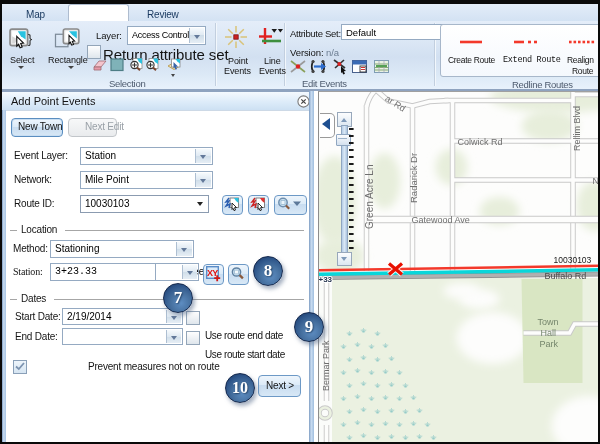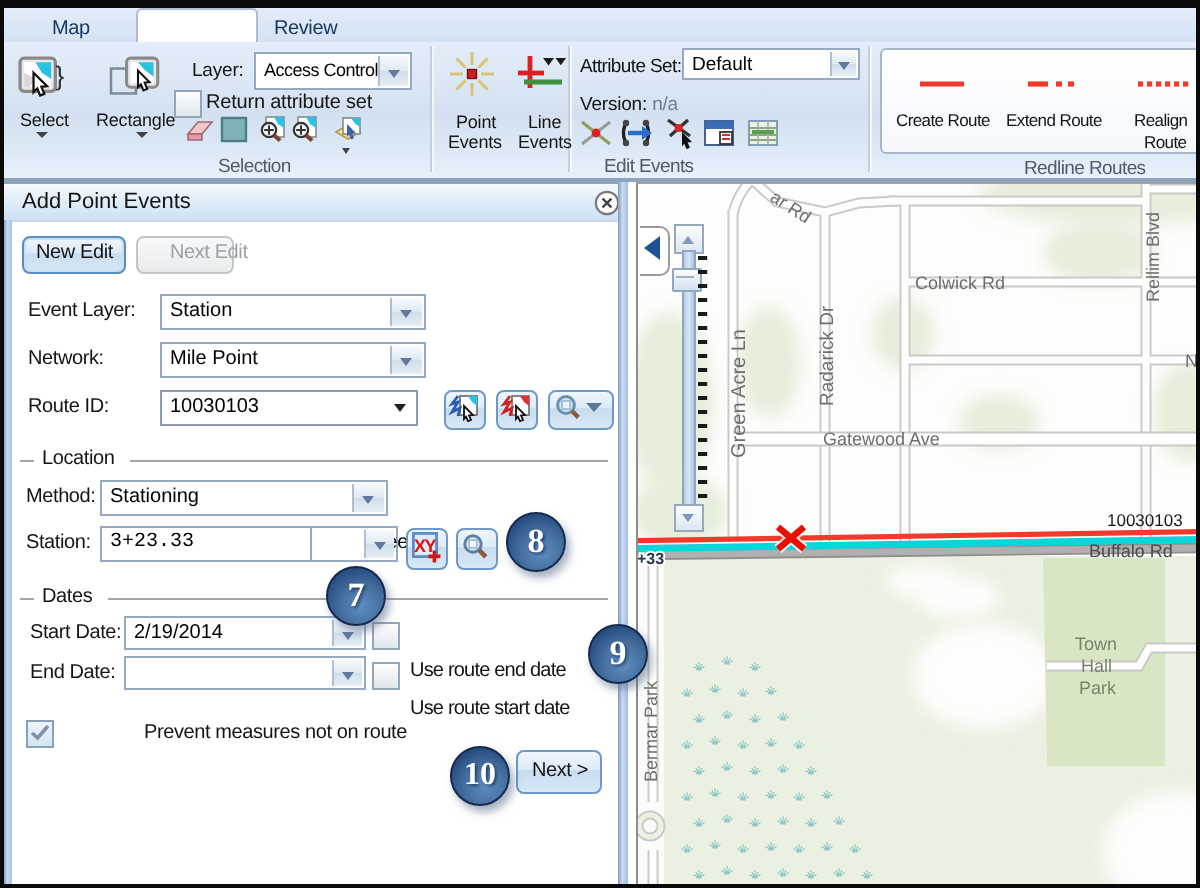--- a/index.html
+++ b/index.html
@@ -31,21 +31,21 @@
   .svgabs{position:absolute;}
 </style>
 </head>
 <body>
 
 <div class="abs" style="left:0;top:0;width:600px;height:21px;background:linear-gradient(#e7effa,#d3e2f3);"></div>
 <div class="abs" style="left:68px;top:4px;width:59px;height:17px;background:#fff;border:1px solid #aebccf;border-bottom:none;border-radius:3px 3px 0 0;"></div>
 <div class="abs" style="left:0;top:5px;width:600px;height:16px;font-size:10px;letter-spacing:-0.2px;color:#17375e;">
   <span class="abs" style="left:26px;top:4px;">Map</span>
   <span class="abs" style="left:89px;top:4px;margin-top:20px;">Edit</span>
-  <span class="abs" style="left:137px;top:4px;">Review</span>
+  <span class="abs" style="left:147px;top:4px;">Review</span>
 </div>
 
 <div class="abs" style="left:0;top:21px;width:600px;height:69px;
   background:linear-gradient(#e4edf9,#dbe7f5 30%,#d2e0f1 52%,#dce9f6 78%,#e9f2fc);"></div>
 <div class="abs" style="left:0;top:89px;width:600px;height:1.5px;background:#8fa3bf;"></div>
 
 <div class="abs" style="left:215px;top:23px;width:1px;height:63px;background:#c2cfdf;border-right:1px solid #f2f7fc;"></div>
 <div class="abs" style="left:284px;top:23px;width:1px;height:63px;background:#c2cfdf;border-right:1px solid #f2f7fc;"></div>
 <div class="abs" style="left:434px;top:23px;width:1px;height:63px;background:#c2cfdf;border-right:1px solid #f2f7fc;"></div>
 
@@ -74,21 +74,21 @@
 <div class="rlbl" style="left:48px;top:55px;">Rectangle</div>
 <div class="abs" style="left:68px;top:66px;border:3px solid transparent;border-top:3.5px solid #444;"></div>
 
 <div class="rlbl" style="left:96px;top:30px;font-size:9.5px;">Layer:</div>
 <div class="combo" style="left:127px;top:26px;width:77px;height:17px;">
   <span style="position:absolute;left:4px;top:3px;font-size:9px;letter-spacing:-0.25px;">Access Control</span>
   <span class="ddbtn"></span>
 </div>
 
 <span class="cb" style="left:87px;top:45px;"></span>
-<div class="rlbl" style="left:103px;top:46px;font-size:10px;">Return attribute set</div>
+<div class="rlbl" style="left:103px;top:46px;font-size:15px;">Return attribute set</div>
 
 <svg class="svgabs" style="left:93px;top:58px;" width="95" height="14" viewBox="0 0 95 14">
   <g>
       <path d="M1 9 L6 3 L13 3 L8 9 Z" fill="#f4c4cc" stroke="#a06a72" stroke-width="0.8"></path>
      <path d="M1 9 L8 9 L8 12 L1 12 Z" fill="#e89aa8" stroke="#a06a72" stroke-width="0.8"></path>
     </g>
   <rect x="18" y="1" width="12" height="11.5" fill="#7fb2b8" stroke="#4d7d85" stroke-width="1.2"></rect>
   <g>
       <rect x="40" y="0.5" width="9" height="10" fill="#fff" stroke="#888" stroke-width="0.8"></rect>
      <path d="M44 0.5 L49 0.5 L49 6 L46 4 Z" fill="#29c2e0"></path>
@@ -132,21 +132,21 @@
   <path d="M8 1 V17" stroke="#e02020" stroke-width="2.4"></path>
   <path d="M2 9.5 H15" stroke="#e02020" stroke-width="2.4"></path>
   <path d="M5 14 H24" stroke="#3e8f3e" stroke-width="2.6"></path>
   <path d="M14.5 2 l5.5 0 l-2.75 3.8 z" fill="#1a1a1a"></path>
   <path d="M20.8 2 l5.2 0 l-2.6 3.6 z" fill="#1a1a1a"></path>
 </svg>
 <div class="rlbl" style="left:264px;top:56px;">Line</div>
 <div class="rlbl" style="left:259px;top:65.5px;">Events</div>
 
 <div class="rlbl" style="left:290px;top:28px;font-size:9.5px;letter-spacing:-0.3px;">Attribute Set:</div>
-<div class="combo" style="left:341px;top:24px;width:87px;height:14px;">
+<div class="combo" style="left:341px;top:24px;width:87px;height:14px;padding-left:40px;">
   <span style="position:absolute;left:4px;top:2px;font-size:9.5px;">Default</span>
   <span class="ddbtn" style="width:12px;"></span>
 </div>
 <div class="rlbl" style="left:290px;top:47px;font-size:9.5px;">Version: <span style="color:#6c7d92;">n/a</span></div>
 
 <svg class="svgabs" style="left:290px;top:59px;" width="104" height="17" viewBox="0 0 104 17">
   <g>
       <path d="M1 2 L15 13" stroke="#8aa05a" stroke-width="1.6"></path>
      <path d="M15 2 L1 13" stroke="#9a9a9a" stroke-width="1.6"></path>
      <circle cx="8" cy="7.5" r="2.2" fill="#d22"></circle>
@@ -190,40 +190,40 @@
   <g fill="#f3392b">
     <rect x="129" y="16.7" width="2.6" height="2.6"></rect>
       <rect x="133.5" y="16.7" width="2.6" height="2.6"></rect>
     <rect x="138" y="16.7" width="2.6" height="2.6"></rect>
       <rect x="142.5" y="16.7" width="2.6" height="2.6"></rect>
     <rect x="147" y="16.7" width="2.6" height="2.6"></rect>
       <rect x="151.5" y="16.7" width="2.6" height="2.6"></rect>
   </g>
 </svg>
 <div class="rlbl" style="left:448px;top:55px;font-size:8.5px;letter-spacing:-0.3px;">Create Route</div>
-<div class="rlbl" style="left:503px;top:55px;font-size:8.5px;letter-spacing:-0.3px;">Extend Route</div>
+<div class="rlbl" style="left:503px;top:55px;font-size:8.5px;letter-spacing:-0.3px;font-family:Liberation Mono, monospace;">Extend Route</div>
 <div class="rlbl" style="left:567px;top:55px;font-size:8.5px;letter-spacing:-0.3px;">Realign</div>
 <div class="rlbl" style="left:572px;top:66px;font-size:8.5px;letter-spacing:-0.3px;">Route</div>
 
 <div class="abs" style="left:2px;top:91px;width:311px;height:351px;background:#fff;"></div>
 
 <div class="abs" style="left:2px;top:91px;width:311px;height:18.5px;background:linear-gradient(#f4f9fe,#dcebf9 55%,#cbdff2);border-top:1px solid #8fa3bf;"></div>
 <div class="lbl" style="left:11px;top:95px;font-size:11px;letter-spacing:0;">Add Point Events</div>
 <svg class="svgabs" style="left:297px;top:95px;" width="13" height="13" viewBox="0 0 13 13">
   <circle cx="6.5" cy="6.5" r="5.6" fill="#fdfdfd" stroke="#7a7a7a" stroke-width="1.1"></circle>
   <path d="M4.3 4.3 L8.7 8.7 M8.7 4.3 L4.3 8.7" stroke="#444" stroke-width="1.2"></path>
 </svg>
 
 <div class="abs" style="left:2px;top:109.5px;width:4px;height:332.5px;background:linear-gradient(90deg,#7d9cc2,#c5d9ef 40%,#a9c5e4);"></div>
 <div class="abs" style="left:309px;top:91px;width:4.5px;height:351px;background:linear-gradient(90deg,#7d9cc2,#c9dcf1 45%,#9fbede);"></div>
 
 <div class="abs" style="left:6px;top:109.5px;width:303px;height:1px;background:#cdd9e6;"></div>
 
 <div class="btnb" style="left:11px;top:118px;width:50px;height:17px;border-color:#5b8ec0;box-shadow:inset 0 0 0 1px #c8def2;"></div>
-<div class="lbl" style="left:18px;top:121px;">New Edit</div>
+<div class="lbl" style="left:18px;top:121px;">New Town</div>
 <div class="abs" style="left:68px;top:118px;width:47px;height:17px;border:1px solid #c2c6ca;border-radius:4px;background:linear-gradient(#f7f8f9,#e9ebed);"></div>
 <div class="lbl" style="left:75px;top:121px;color:#9aa1a8;padding-left:10px;">Next Edit</div>
 
 <div class="lbl" style="left:14px;top:150px;">Event Layer:</div>
 <div class="combo" style="left:80px;top:147px;width:131px;height:16px;">
   <span style="position:absolute;left:4px;top:2px;font-size:10px;">Station</span>
   <span class="ddbtn" style="width:15px;"></span>
 </div>
 
 <div class="lbl" style="left:14px;top:174px;">Network:</div>
@@ -262,21 +262,21 @@
 <div class="abs" style="left:10px;top:230px;width:294px;height:1px;background:#a6a6a6;"></div>
 <div class="abs" style="left:17px;top:224px;width:48px;height:13px;background:#fff;"></div>
 <div class="lbl" style="left:21px;top:224px;">Location</div>
 
 <div class="lbl" style="left:13px;top:243px;">Method:</div>
 <div class="combo" style="left:50px;top:240px;width:142px;height:16px;">
   <span style="position:absolute;left:4px;top:2px;font-size:10px;">Stationing</span>
   <span class="ddbtn" style="width:15px;"></span>
 </div>
 
-<div class="lbl" style="left:13px;top:266px;">Station:</div>
+<div class="lbl" style="left:13px;top:266px;font-family:Liberation Serif, serif;">Station:</div>
 <div class="combo" style="left:50px;top:263px;width:105px;height:16px;">
   <span style="position:absolute;left:4px;top:2px;font-size:10px;font-family:Liberation Mono, monospace;">3+23.33</span>
 </div>
 <div class="combo" style="left:155px;top:263px;width:42px;height:16px;">
   <span style="position:absolute;left:3px;top:2px;font-size:10px;padding-left:28px;">Feet</span>
   <span class="ddbtn" style="width:14px;"></span>
 </div>
 <div class="btnb" style="left:203px;top:264px;width:19px;height:19px;"></div>
 <svg class="svgabs" style="left:206px;top:266px;" width="15" height="16" viewBox="0 0 15 16">
   <rect x="0.7" y="0.7" width="11.6" height="11.6" fill="#ddebf8" stroke="#5a8cc8" stroke-width="1.4"></rect>
@@ -306,21 +306,21 @@
 <div class="combo" style="left:62px;top:328px;width:119px;height:15px;">
   <span class="ddbtn" style="width:14px;"></span>
 </div>
 <span class="cb" style="left:186px;top:331px;"></span>
 <div class="lbl" style="left:205px;top:330px;letter-spacing:-0.4px;">Use route end date</div>
 
 <span class="cb" style="left:13px;top:360px;background:linear-gradient(#eef5fb,#d6e5f2);border-color:#8aa0b8;"></span>
 <svg class="svgabs" style="left:15px;top:362px;" width="10" height="9" viewBox="0 0 10 9">
   <path d="M1 4.5 L3.8 7 L9 1" fill="none" stroke="#7c93b0" stroke-width="1.8"></path>
 </svg>
-<div class="lbl" style="left:32px;top:361px;padding-left:40px;">Prevent measures not on route</div>
+<div class="lbl" style="left:48px;top:361px;padding-left:40px;">Prevent measures not on route</div>
 
 <div class="btnb" style="left:258px;top:375px;width:41px;height:20px;"></div>
 <div class="lbl" style="left:266px;top:380px;">Next &gt;</div>
 
 <div class="abs" style="left:318px;top:90.5px;width:280px;height:351.5px;border-left:1.5px solid #8d8d8d;border-top:1.5px solid #a0a0a0;background:#fdfdfc;overflow:hidden;">
 <svg style="left:0;top:0;" width="280" height="351" viewBox="319.5 91 280 351" font-family="Liberation Sans">
   <defs>
     <filter id="b1" x="-50%" y="-50%" width="200%" height="200%">
           <feGaussianBlur stdDeviation="4"></feGaussianBlur>
         </filter>

